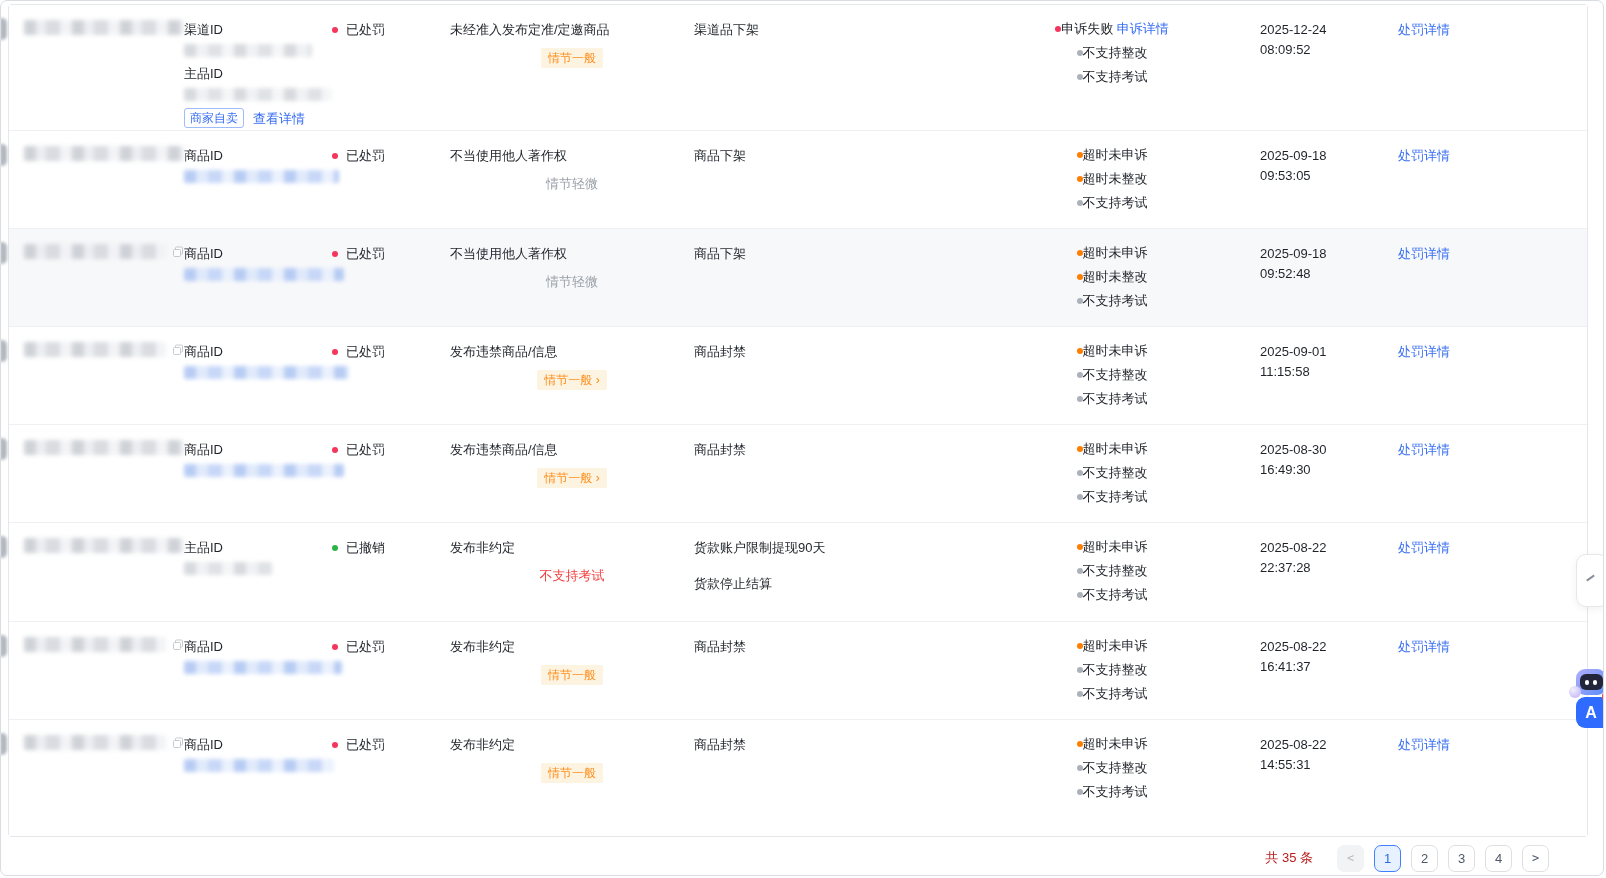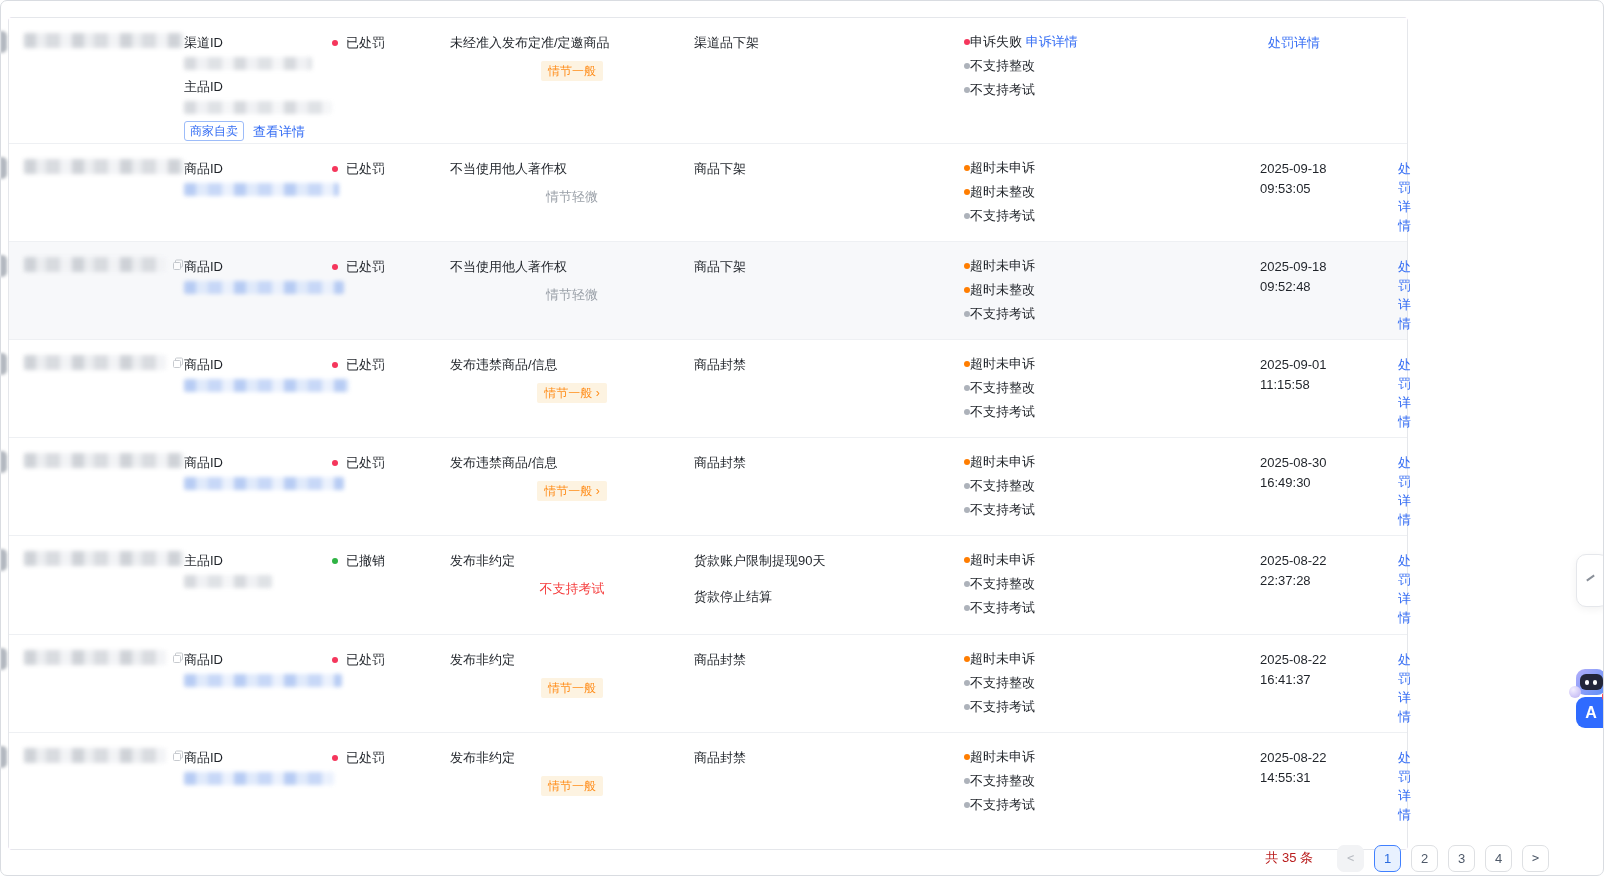--- a/index.html
+++ b/index.html
@@ -1,19 +1,19 @@
 <!DOCTYPE html>
 <html><head>
 <meta charset="utf-8">
 <style>
   html,body{margin:0;padding:0;background:#fff;}
   *{box-sizing:border-box;}
   body{font-family:"Liberation Sans","DejaVu Sans",sans-serif;font-size:13px;color:#1f2329;}
   .page{position:relative;width:1604px;height:876px;border:1px solid #d9dce1;border-radius:7px;background:#fff;overflow:hidden;}
-  .table-card{position:absolute;left:7px;top:16px;width:1400px;height:833px;border:1px solid #e5e7eb;border-radius:4px;background:#f0abfc;}
+  .table-card{position:absolute;left:7px;top:3px;width:1580px;height:833px;border:1px solid #e5e7eb;border-radius:4px;background:#f0abfc;}
   .row{position:relative;display:grid;grid-template-columns:175px 148px 118px 244px 270px 296px 130px 1fr;background:#fff;}
   .row + .row{border-top:1px solid #eef0f3;}
   .row.alt{background:#f7f8fa;}
   .cell{padding-top:15px;line-height:19px;}
   
   .edge-mark{position:absolute;left:-9px;top:13px;width:7px;height:22px;background:#9aa1ab;border-radius:0 5px 5px 0;filter:blur(1.5px);opacity:.75;}
   
   .mask-name{height:15px;border-radius:2px;filter:blur(2.2px);opacity:.85;
     background:repeating-linear-gradient(90deg,#c7cbd1 0 12px,#e9ebee 12px 22px,#d3d6db 22px 36px,#f0f1f4 36px 48px);}
   .name-line{display:flex;align-items:center;gap:6px;padding-left:15px;}
@@ -23,21 +23,21 @@
   .idlabel{color:#1f2329;}
   .dot{display:inline-block;width:6px;height:6px;border-radius:50%;flex:none;}
   .status-cell{display:flex;align-items:flex-start;gap:8px;}
   .status-cell .dot{margin-top:7px;}
   .sev-wrap{margin-top:9px;text-align:center;}
   .sev-badge{display:inline-block;background:#fdf3e1;color:#ff8d1a;padding:2px 7px;border-radius:2px;font-size:12px;line-height:16px;}
   .sev-arrow{font-size:12px;}
   .sev-text{color:#9aa0a8;}
   .sev-danger{color:#f53f3f;font-weight:500;}
   .pen-item + .pen-item{margin-top:17px;}
-  .appeal{display:flex;align-items:flex-start;margin-bottom:7px;line-height:17px;}
+  .appeal{display:flex;align-items:flex-start;margin-bottom:7px;line-height:17px;justify-content:center;}
   .appeal .dot{margin-top:6px;}
   .link{color:#366ef4;cursor:pointer;text-decoration:none;}
   .tagrow{display:flex;align-items:center;gap:9px;margin-top:5px;}
   .tag{border:1px solid #9dbcf9;color:#366ef4;font-size:12px;line-height:16px;padding:1px 5px;border-radius:3px;background:#fff;}
   .copy-ic{flex:none;cursor:pointer;opacity:.55;}
   .datecell{line-height:20px;}
   
   .pager{position:absolute;right:54px;top:842px;height:30px;display:flex;align-items:center;gap:10px;}
   .total{color:#b91c1c;margin-right:14px;}
   .pg{min-width:27px;height:27px;border:1px solid #dee0e3;border-radius:7px;background:#fff;color:#4e5969;
@@ -105,20 +105,24 @@
           <span class="dot" style="background:#adb2ba"></span>
               <span>不支持整改</span>
 
         </div>
         <div class="appeal">
           <span class="dot" style="background:#adb2ba"></span>
               <span>不支持考试</span>
 
         </div>
     </div>
+    <div class="cell datecell">
+      <div>2025-12-24</div>
+      <div>08:09:52</div>
+    </div>
     <div class="cell" style="padding-left:8px;">
       <a class="link">处罚详情</a>
     </div>
   </div>
   <div class="row " style="min-height:98px">
     <div class="edge-mark"></div>
     <div class="cell">
       <div class="name-line">
         <div class="mask-name" style="width:193px"></div>
 

